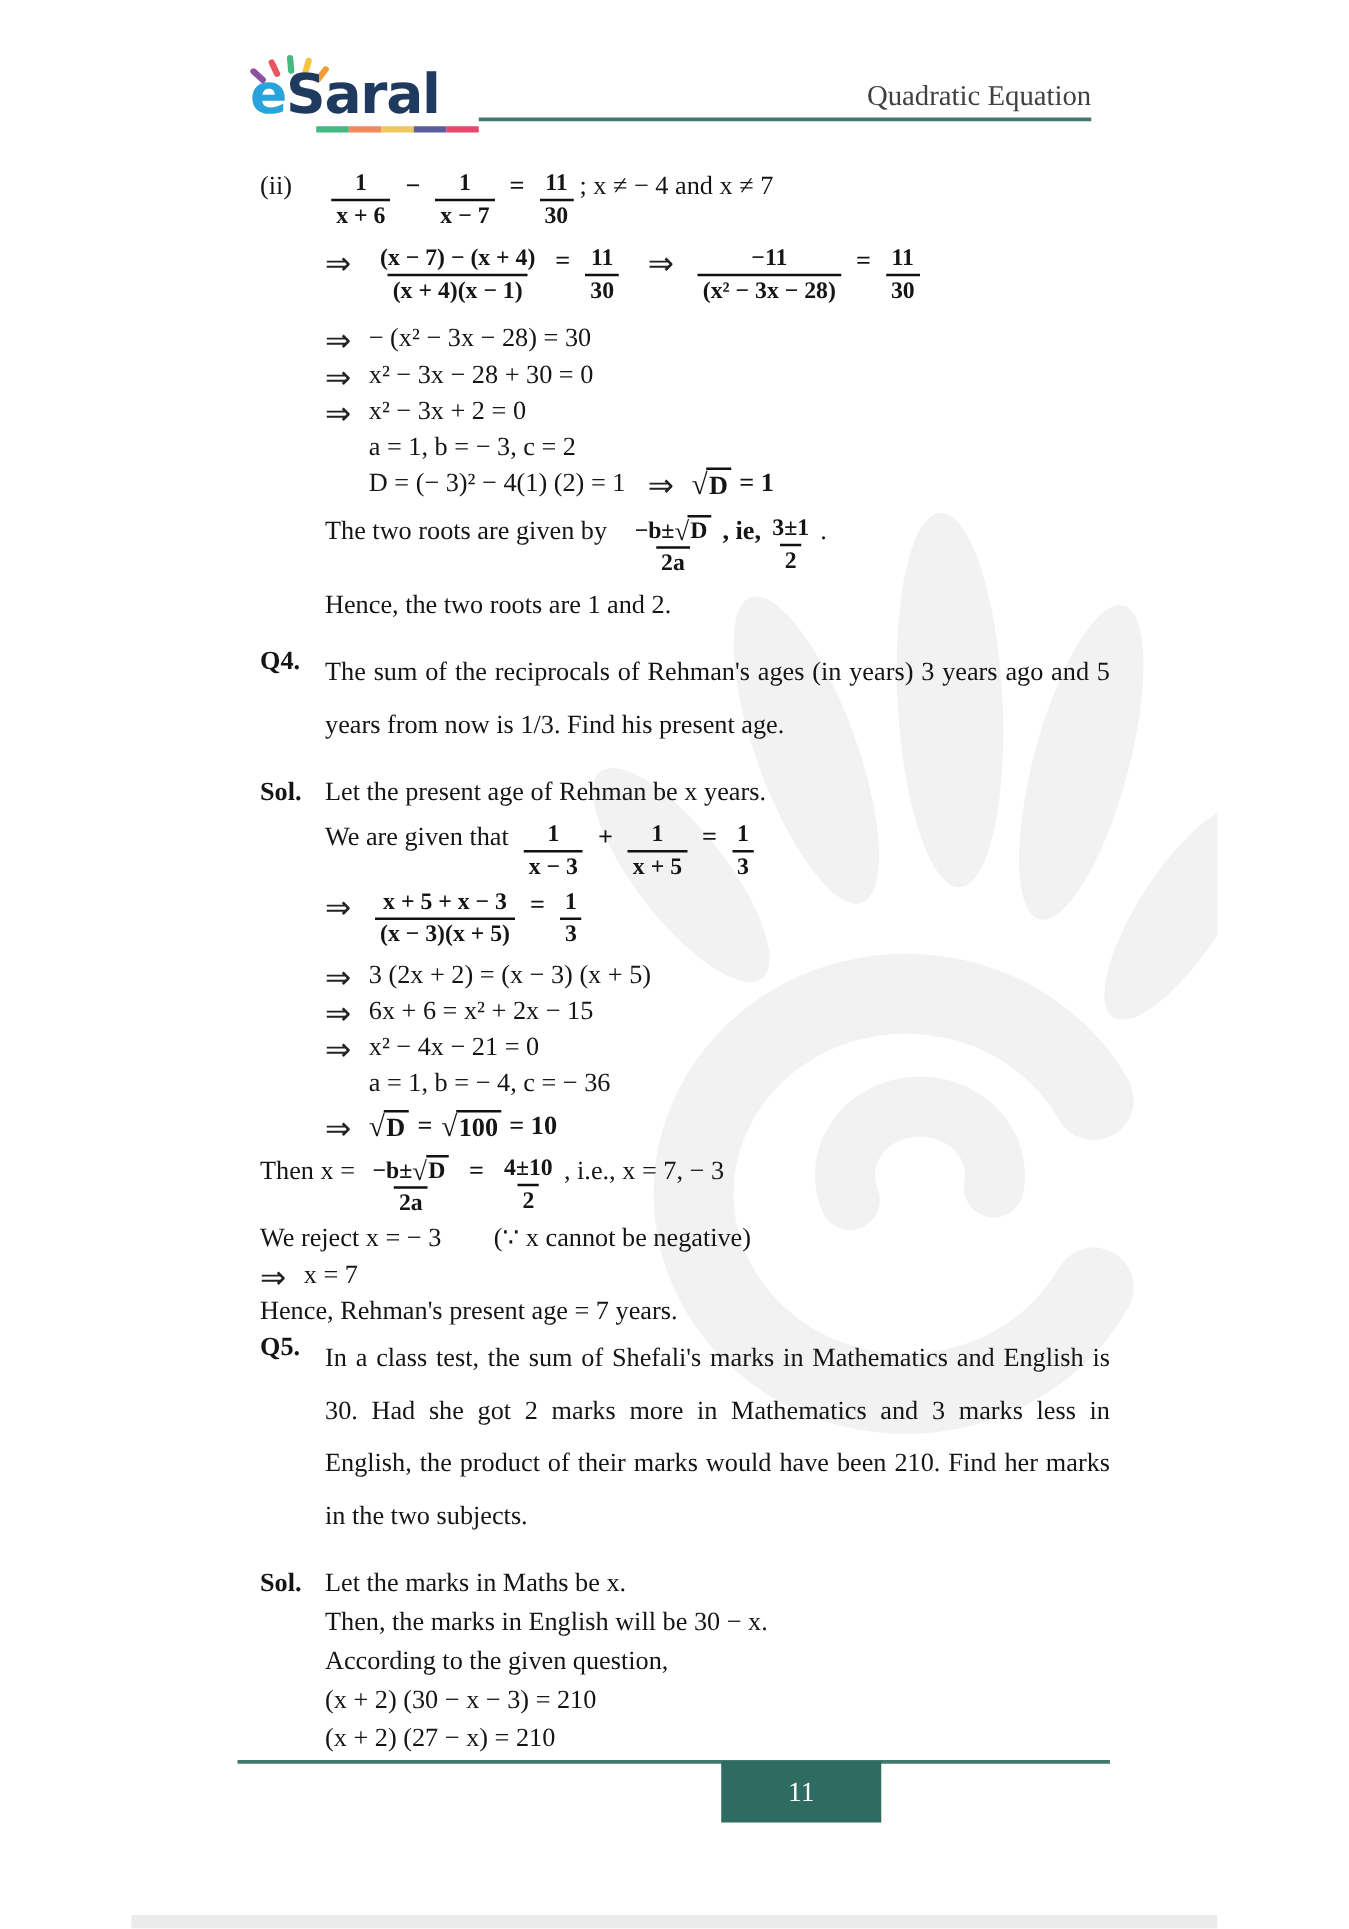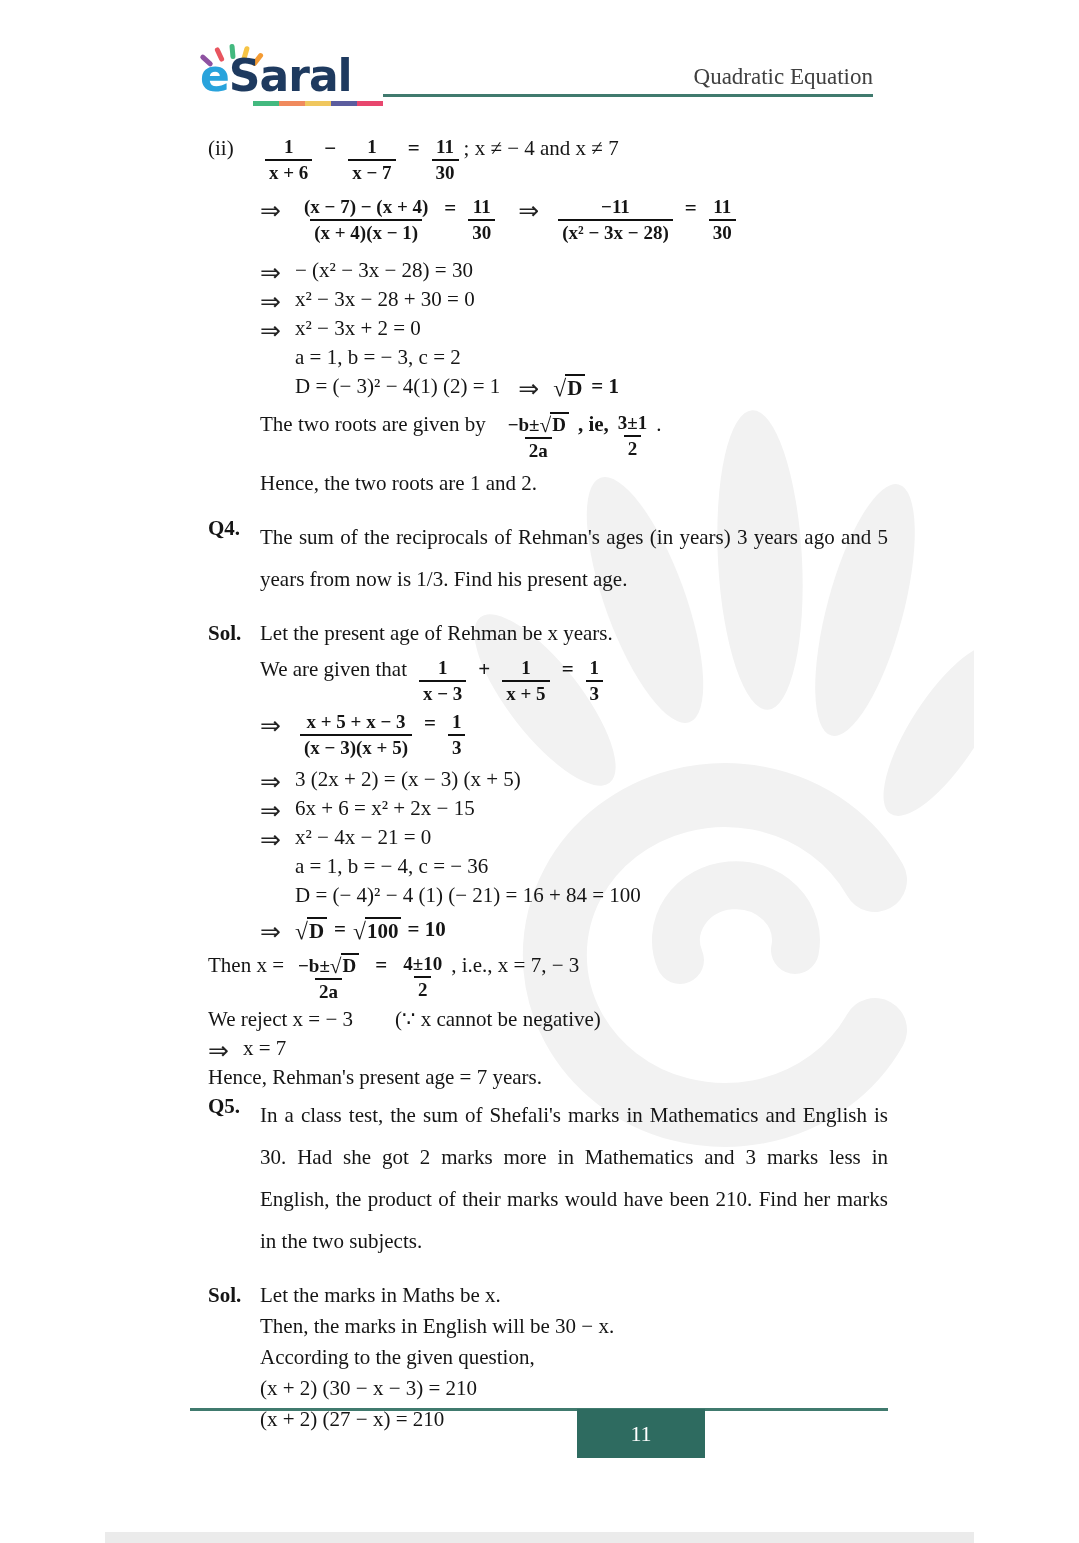--- a/index.html
+++ b/index.html
@@ -252,23 +252,20 @@
       <span class="ar">⇒</span>
       <span class="tx">6x + 6 = x² + 2x − 15</span>
     </div>
     <div class="mrow r-s">
       <span class="ar">⇒</span>
       <span class="tx">x² − 4x − 21 = 0</span>
     </div>
     <div class="mrow r-s">
       <span class="tx ind">a = 1, b = − 4, c = − 36</span>
     </div>
-    <div class="mrow r-s">
-      <span class="tx ind">D = (− 4)² − 4 (1) (− 21) = 16 + 84 = 100</span>
-    </div>
 
     <div class="mrow r-sqrt">
       <span class="ar">⇒</span>
       <span class="sq">
           <span class="sqs">√</span>
           <span class="sqr">D</span>
         </span>
       <span class="op">=</span>
       <span class="sq">
           <span class="sqs">√</span>

